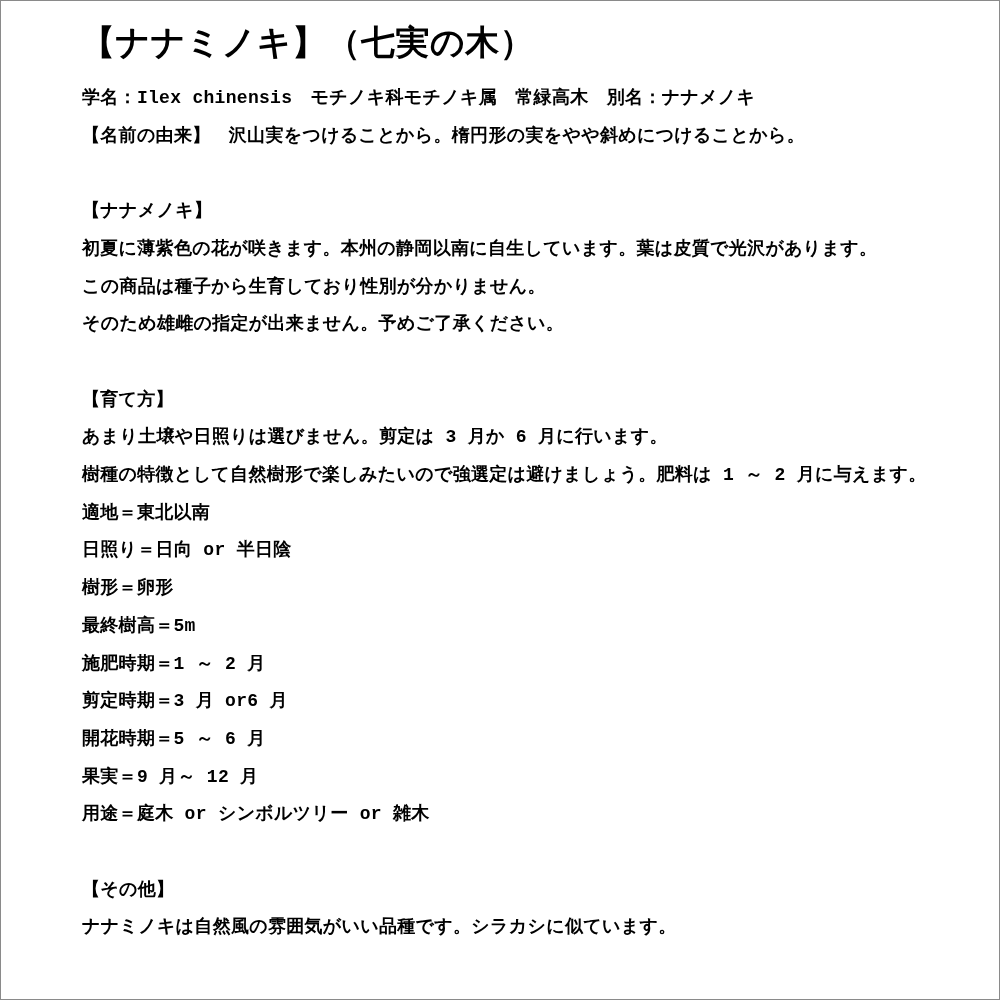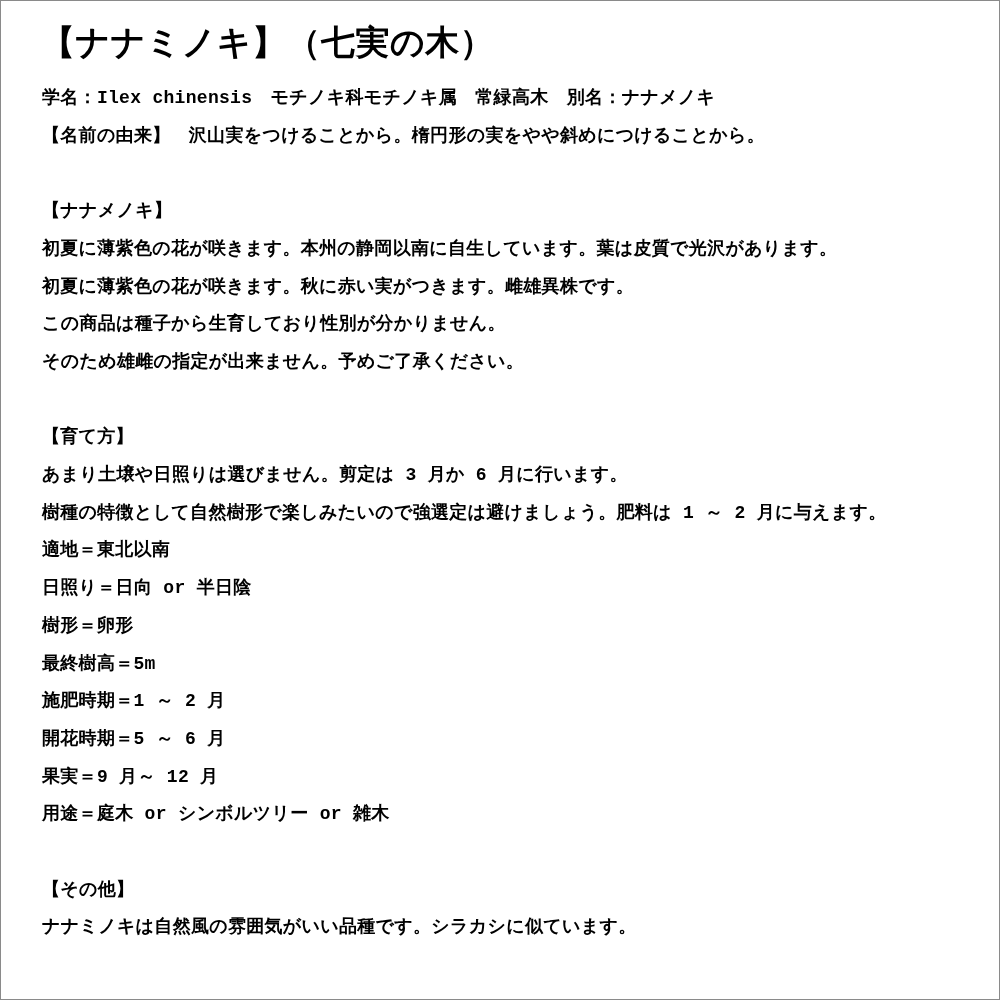--- a/index.html
+++ b/index.html
@@ -11,20 +11,21 @@
     position: relative;
     box-sizing: border-box;
     width: 1000px;
     height: 1000px;
     background: #ffffff;
     border: 1px solid #8a8a8a;
     color: #000000;
     font-family: "Liberation Sans", "DejaVu Sans", sans-serif;
     font-weight: 700;
     overflow: hidden;
+    padding-left: 40px;
   }
   .title {
     margin: 16px 0 0 40px;
     font-size: 34px;
     line-height: 50px;
     letter-spacing: 0.5px;
     white-space: pre;
   }
   .intro {
     margin-top: 13px;
@@ -49,34 +50,34 @@
   <h1 class="title">【ナナミノキ】（七実の木）</h1>
 
   <div class="intro">
     <div class="line">学名：Ilex chinensis　モチノキ科モチノキ属　常緑高木　別名：ナナメノキ</div>
     <div class="line">【名前の由来】　沢山実をつけることから。楕円形の実をやや斜めにつけることから。</div>
   </div>
 
   <div class="section">
     <div class="line">【ナナメノキ】</div>
     <div class="line">初夏に薄紫色の花が咲きます。本州の静岡以南に自生しています。葉は皮質で光沢があります。</div>
-    <div class="line">初夏に薄紫色の花が咲きます。秋に赤い実がつきます。雌雄異株です。</div>
     <div class="line">この商品は種子から生育しており性別が分かりません。</div>
     <div class="line">そのため雄雌の指定が出来ません。予めご了承ください。</div>
   </div>
 
   <div class="section">
     <div class="line">【育て方】</div>
     <div class="line">あまり土壌や日照りは選びません。剪定は 3 月か 6 月に行います。</div>
     <div class="line">樹種の特徴として自然樹形で楽しみたいので強選定は避けましょう。肥料は 1 ～ 2 月に与えます。</div>
     <div class="line">適地＝東北以南</div>
     <div class="line">日照り＝日向 or 半日陰</div>
     <div class="line">樹形＝卵形</div>
     <div class="line">最終樹高＝5m</div>
     <div class="line">施肥時期＝1 ～ 2 月</div>
+    <div class="line">剪定時期＝3 月 or6 月</div>
     <div class="line">開花時期＝5 ～ 6 月</div>
     <div class="line">果実＝9 月～ 12 月</div>
     <div class="line">用途＝庭木 or シンボルツリー or 雑木</div>
   </div>
 
   <div class="section">
     <div class="line">【その他】</div>
     <div class="line">ナナミノキは自然風の雰囲気がいい品種です。シラカシに似ています。</div>
   </div>
 

